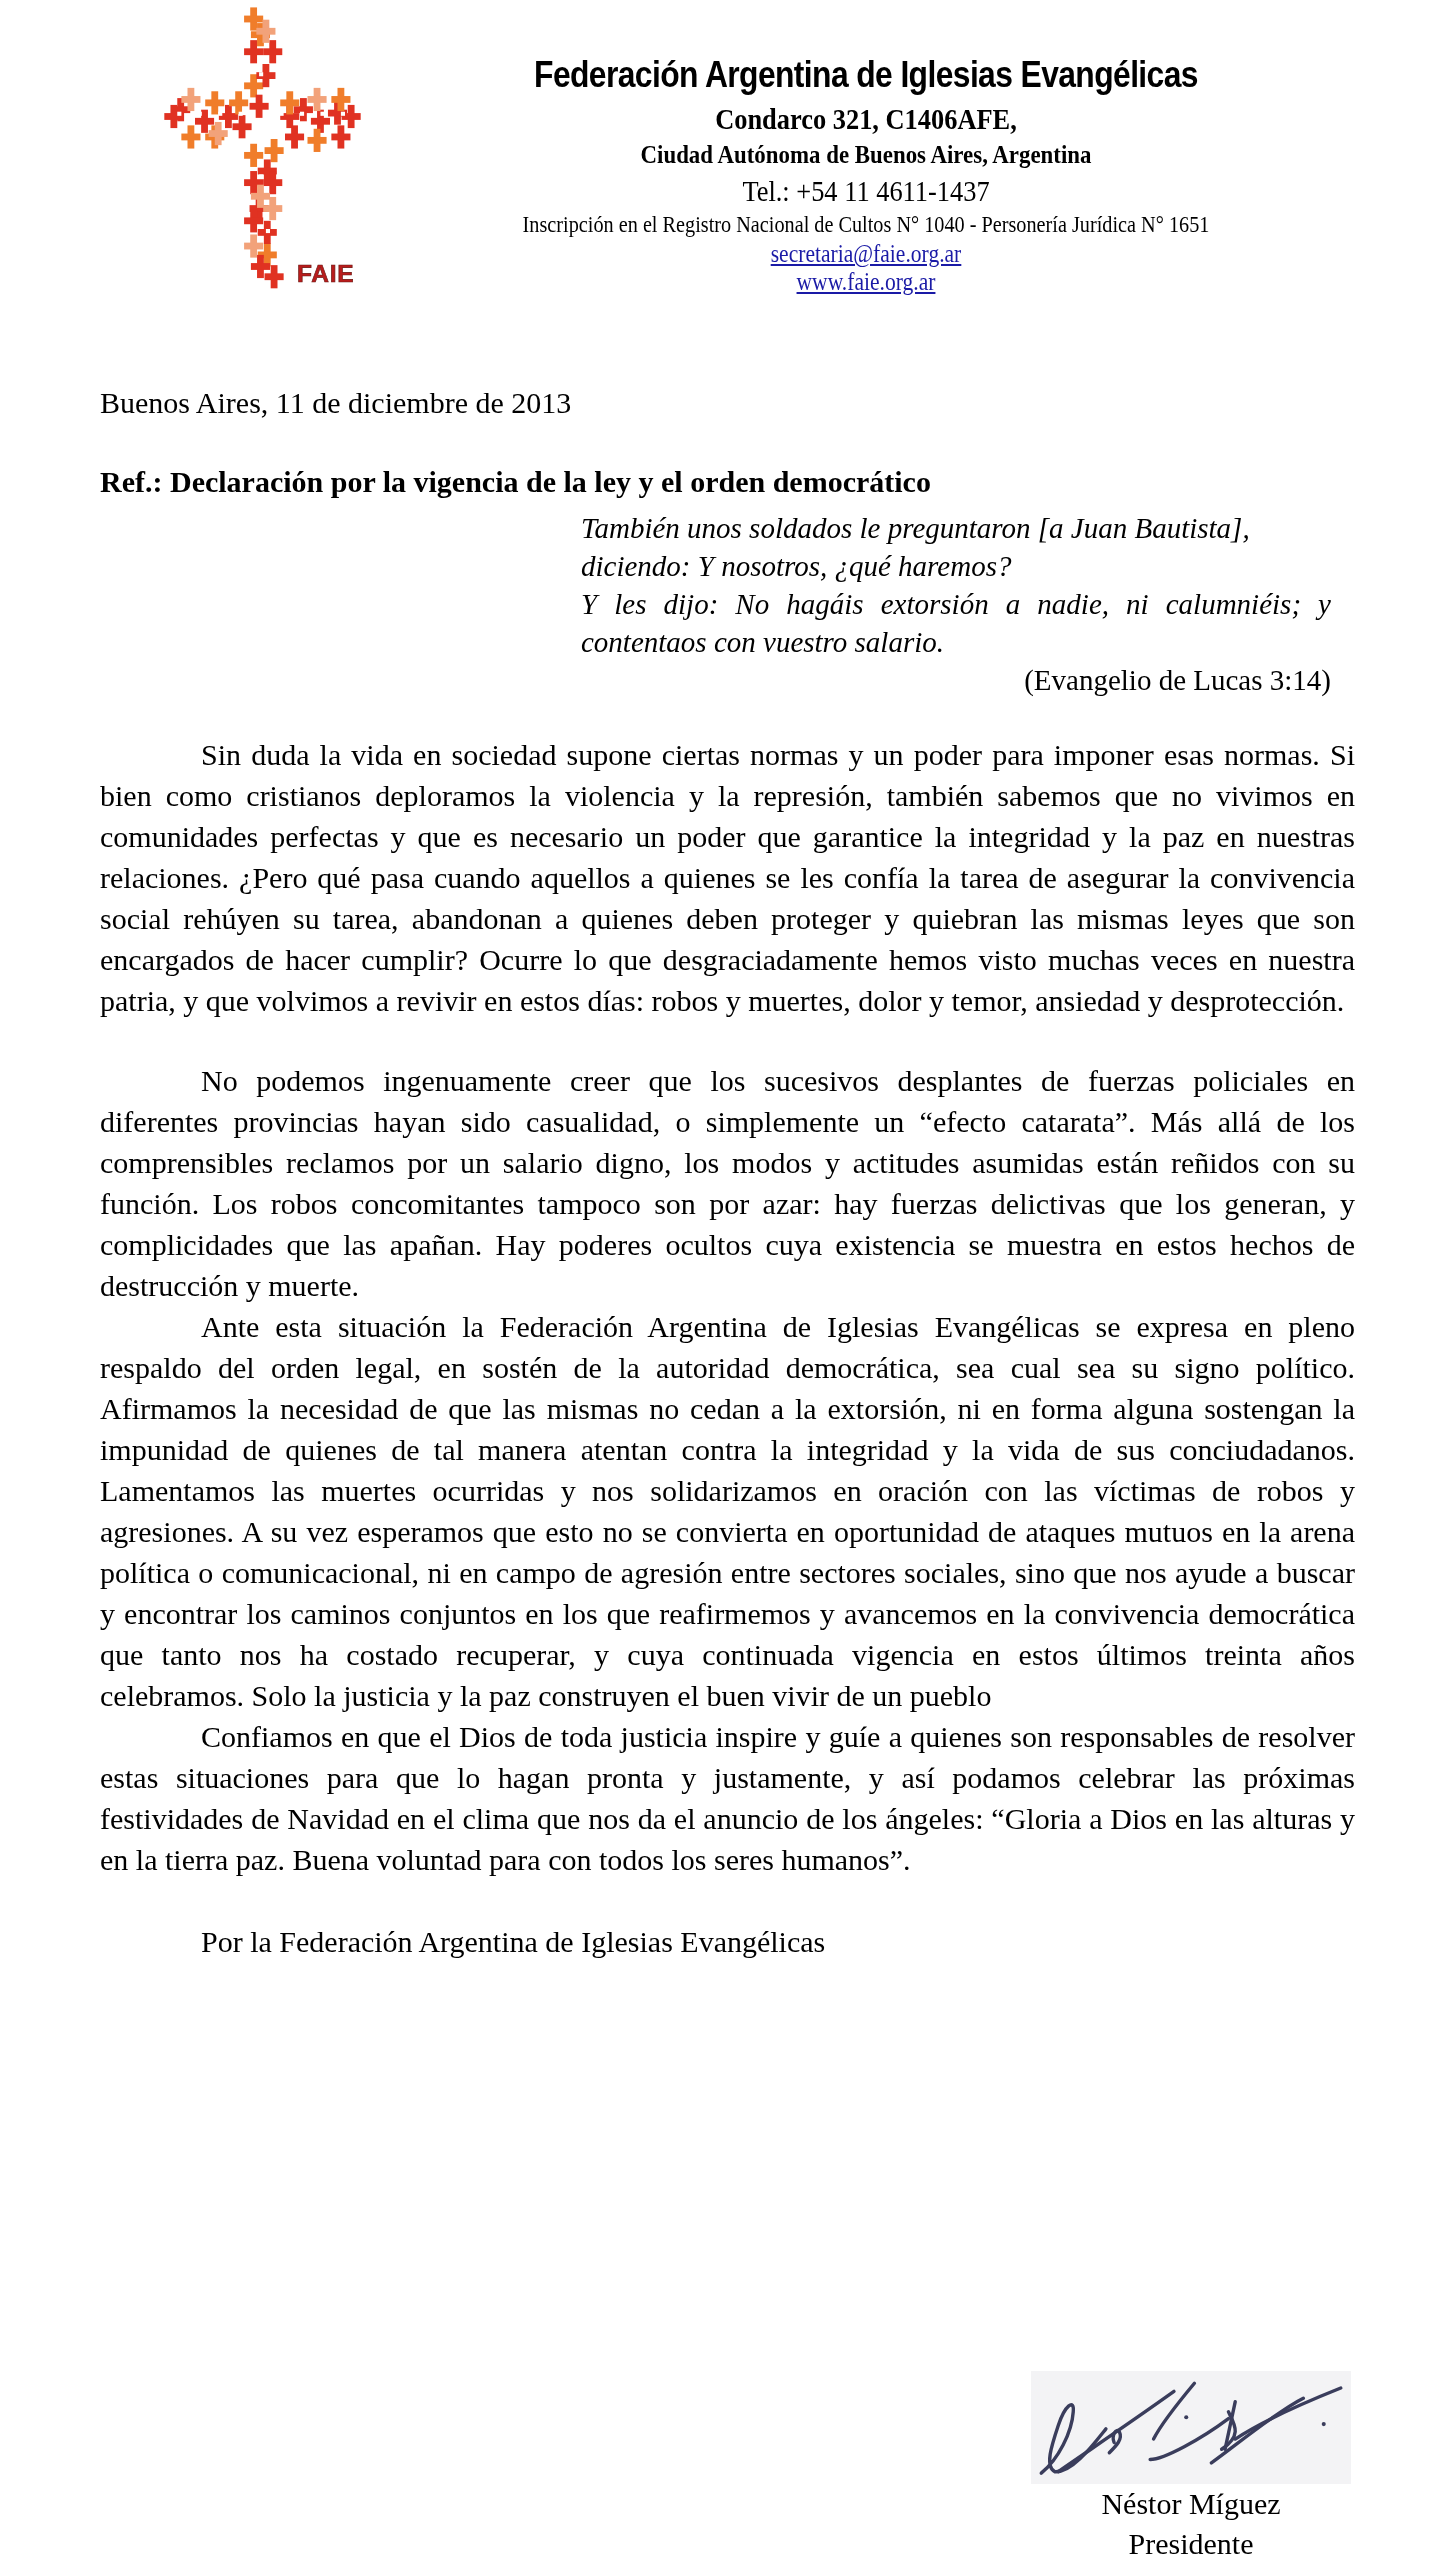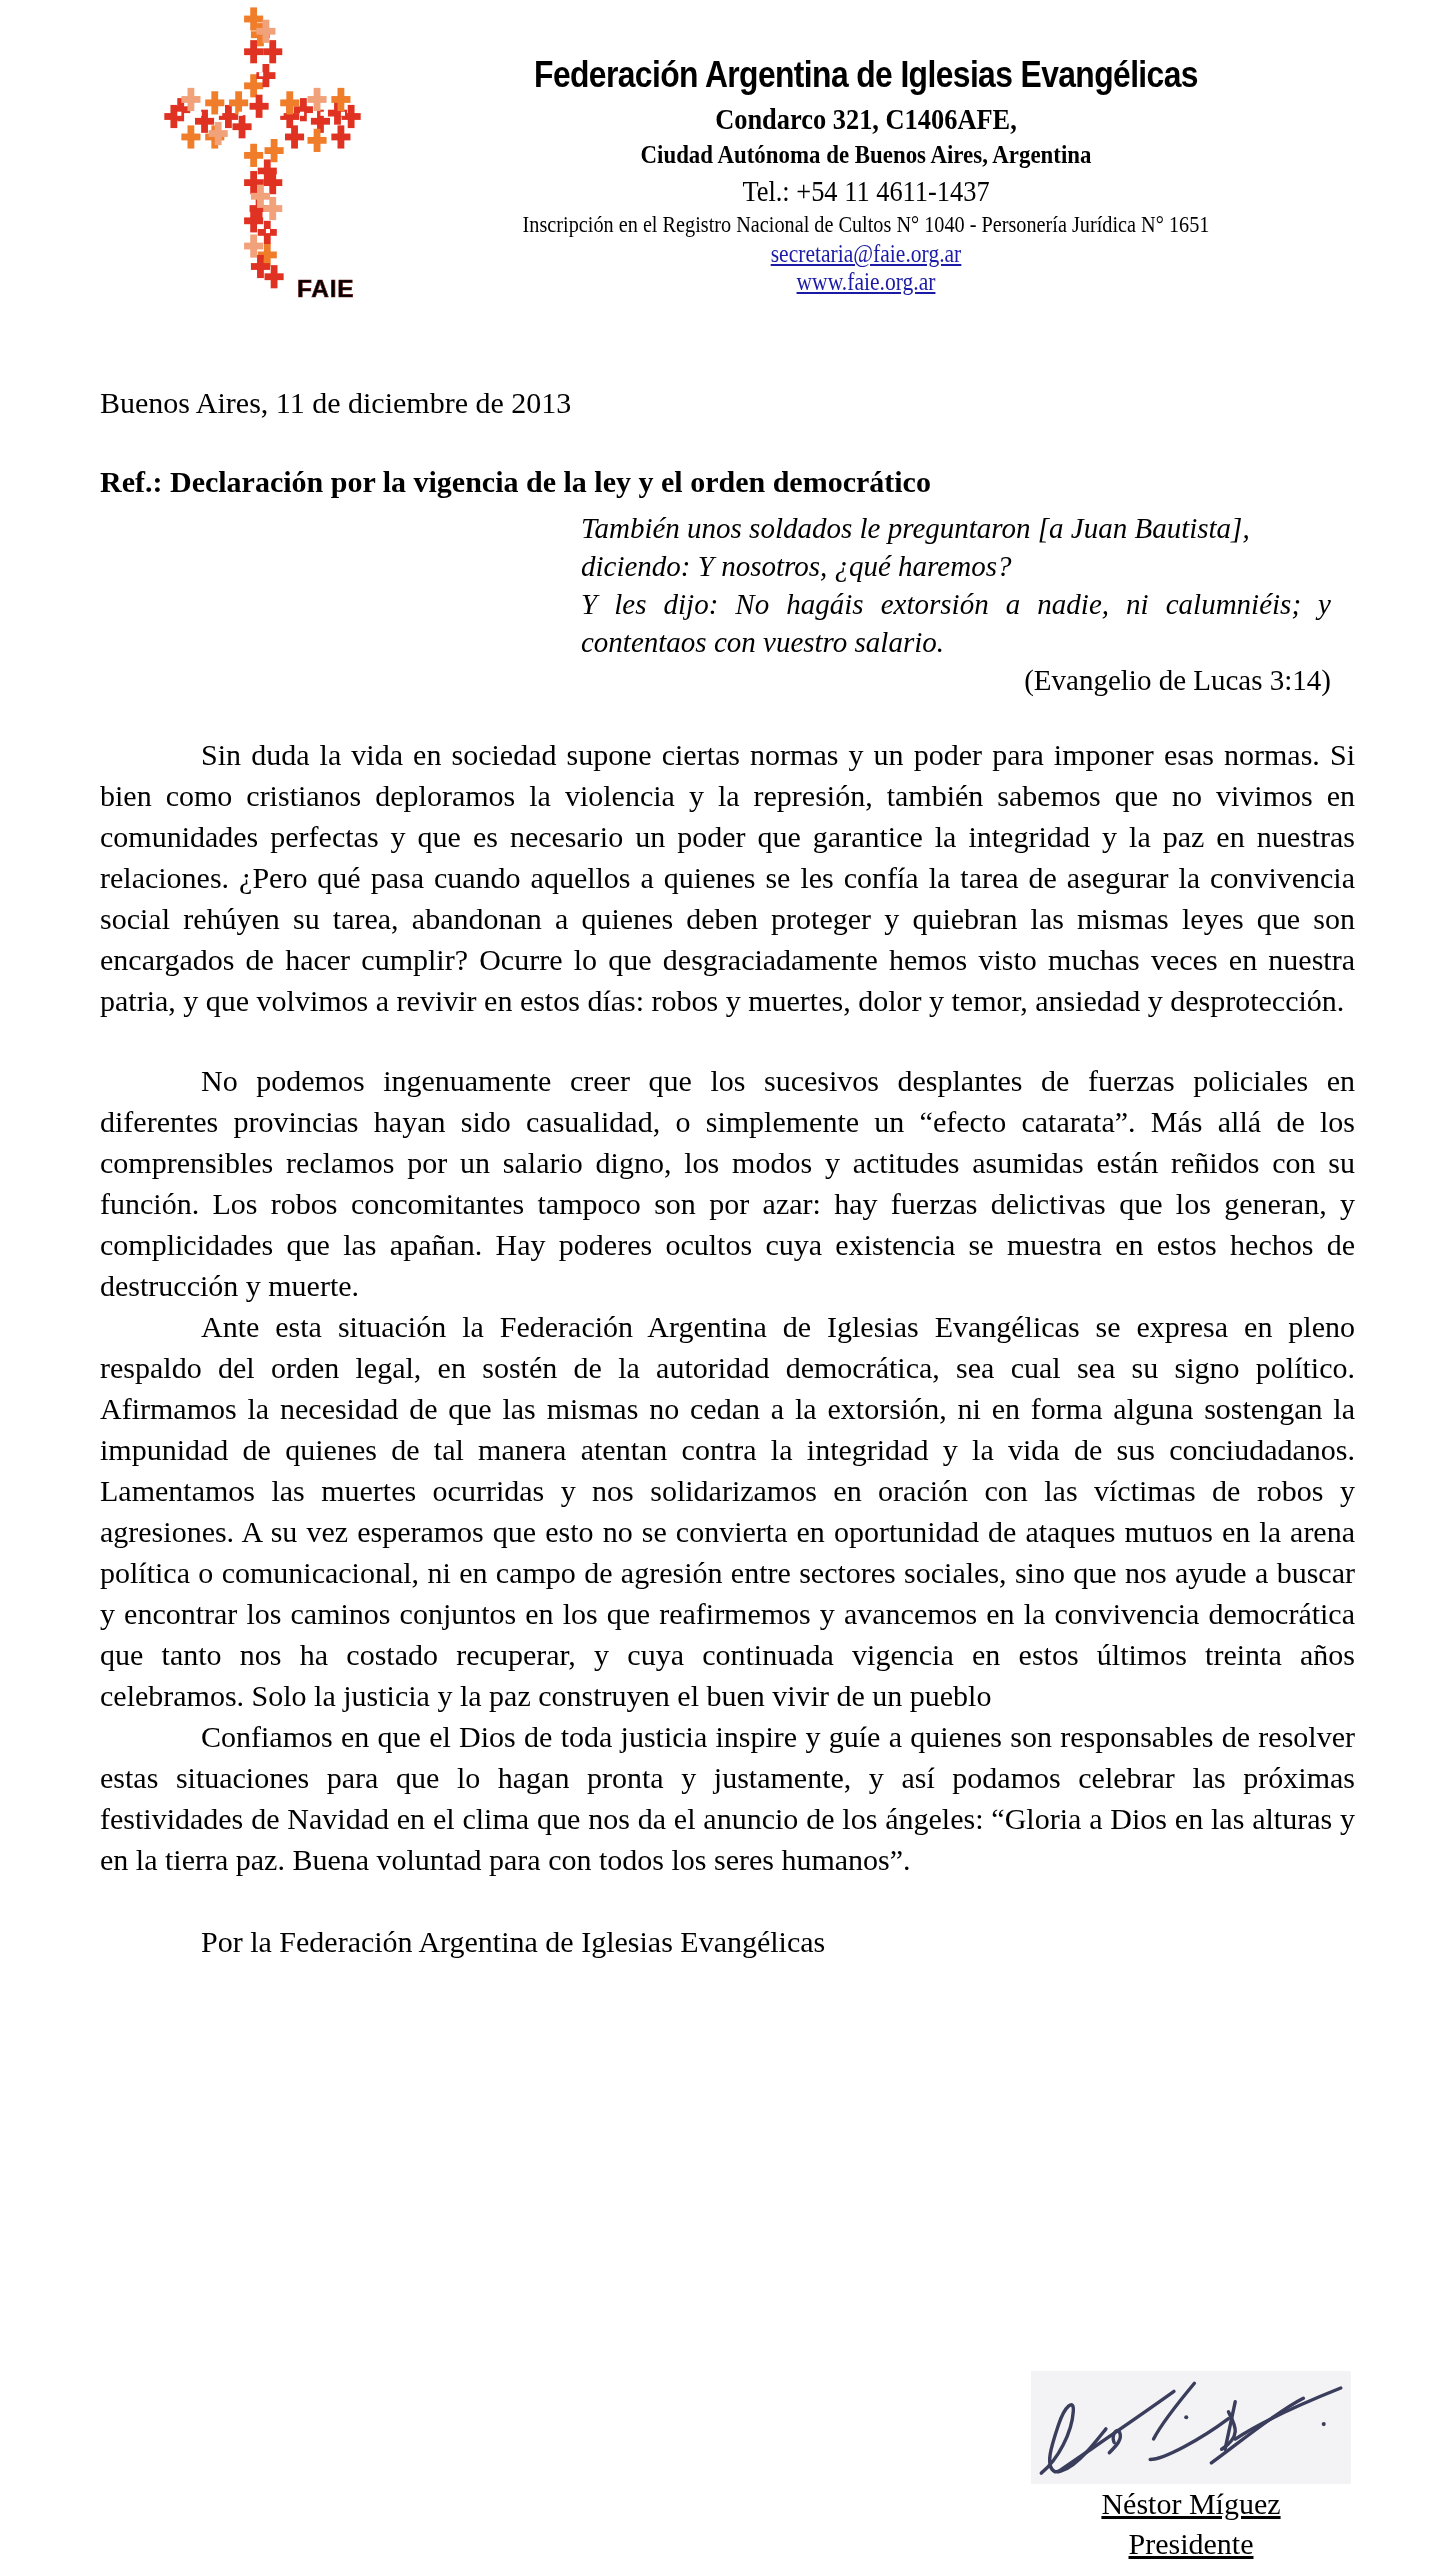--- a/index.html
+++ b/index.html
@@ -139,21 +139,20 @@
   .para.p4 { margin-top: 0; }
   .closing {
     margin: 41px 0 0 101px;
   }
   .signature-block {
     position: absolute;
     left: 1031px;
     top: 2371px;
     width: 320px;
     text-align: center;
-    text-decoration: underline;
   }
   .signature-img {
     width: 320px;
     height: 113px;
     background: #f3f3f5;
     display: block;
   }
   .signature-img svg { width: 100%; height: 100%; display: block; }
   .signer-name, .signer-title {
     display: block;
@@ -240,21 +239,21 @@
         <rect x="130" y="158" width="6" height="6"></rect>
         <rect x="190" y="158" width="6" height="6"></rect>
         <rect x="220" y="158" width="6" height="6"></rect>
         <rect x="250" y="158" width="6" height="6"></rect>
         <rect x="280" y="158" width="6" height="6"></rect>
         <rect x="160" y="100" width="6" height="6"></rect>
         <rect x="160" y="250" width="6" height="6"></rect>
         <rect x="170" y="330" width="6" height="6"></rect>
       </g>
     </svg>
-    <span class="logo-text" style="position:absolute;left:147px;top:271px;font-family:'Liberation Sans',sans-serif;font-weight:bold;font-size:24.5px;color:#000000;-webkit-text-stroke:0.7px #6a1a14;letter-spacing:0.7px;">FAIE</span>
+    <span class="logo-text" style="position:absolute;left:147px;top:256px;font-family:'Liberation Sans',sans-serif;font-weight:bold;font-size:24.5px;color:#b91c1c;-webkit-text-stroke:0.7px #6a1a14;letter-spacing:0.7px;">FAIE</span>
   </div>
 
   <div class="org-block">
     <span class="org-name">Federación Argentina de Iglesias Evangélicas</span>
     <span class="org-address">Condarco 321, C1406AFE,</span>
     <span class="org-city">Ciudad Autónoma de Buenos Aires, Argentina</span>
     <span class="org-tel">Tel.: +54 11 4611-1437</span>
     <span class="org-registry">Inscripción en el Registro Nacional de Cultos N° 1040 - Personería Jurídica N° 1651</span>
     <a class="org-link">secretaria@faie.org.ar</a>
     <a class="org-link" style="margin-top:2.7px;">www.faie.org.ar</a>

